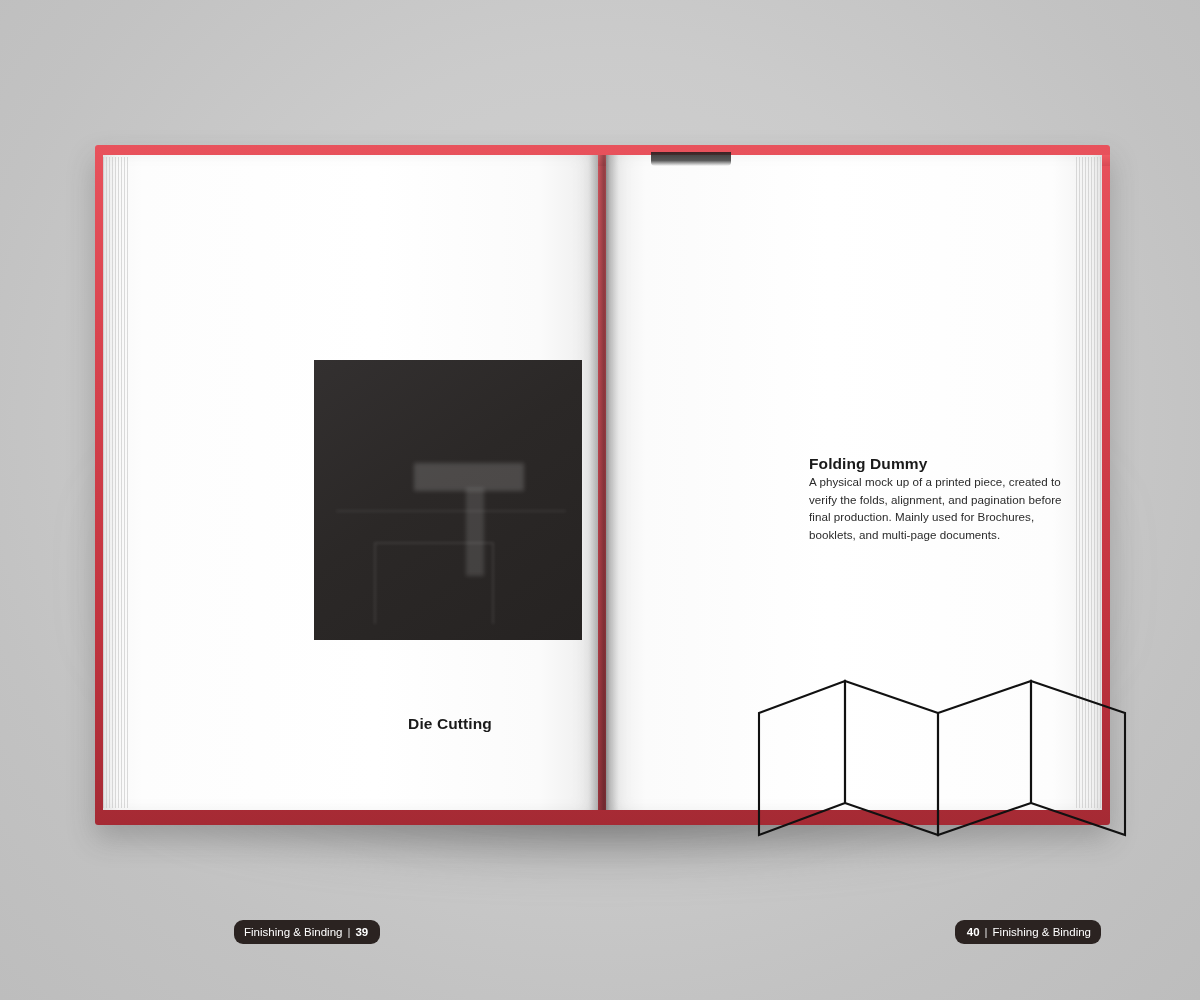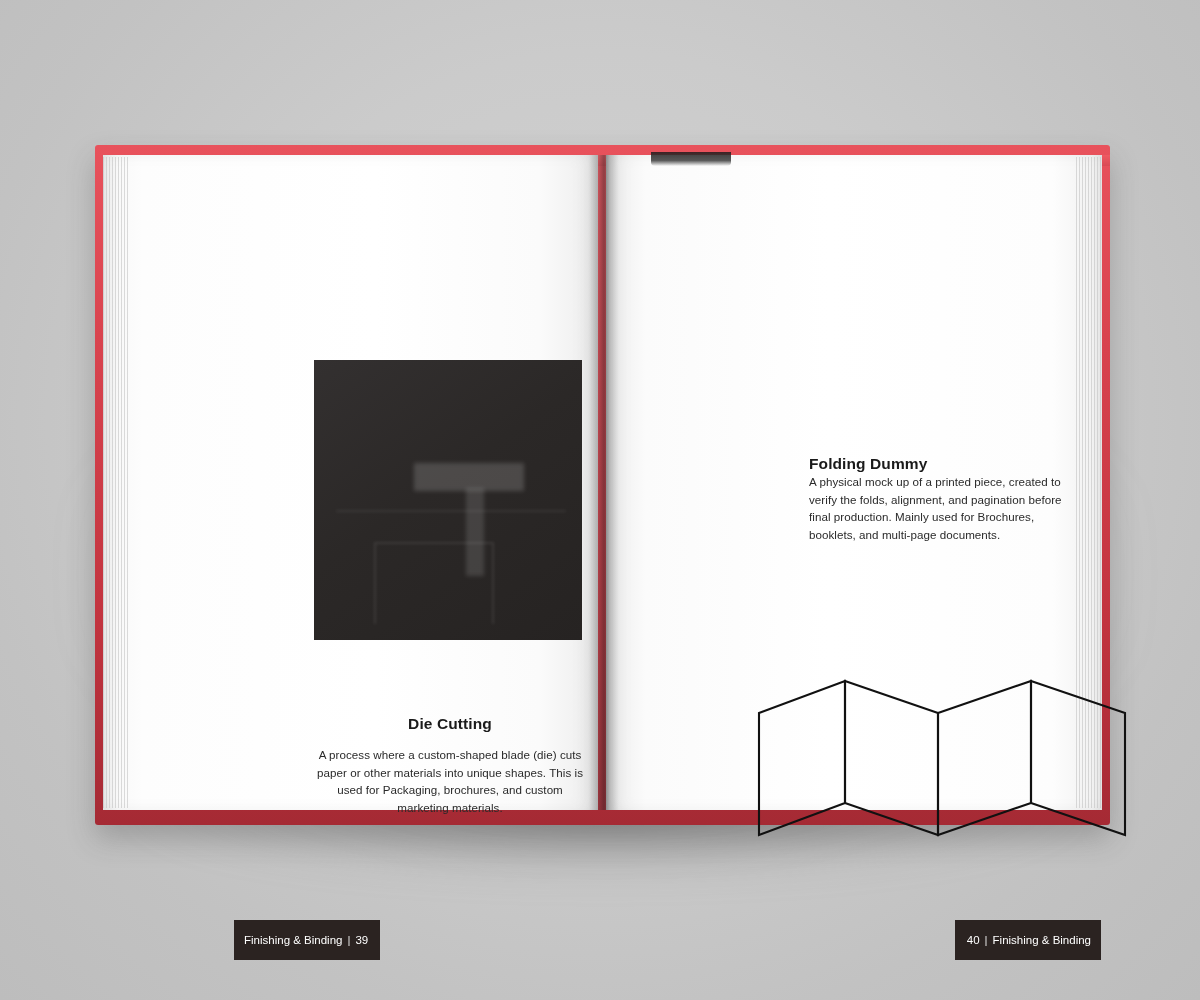--- a/index.html
+++ b/index.html
@@ -232,43 +232,44 @@
     position: absolute;
     left: 650px;
     top: 530px;
     width: 385px;
     height: 170px;
   }
 
   
   .footer-bar {
     position: absolute;
-    height: 40px;
+    height: 24px;
     background: #2b2321;
     color: #ffffff;
     font-size: 11.5px;
     display: flex;
     align-items: center;
     white-space: nowrap;
+    border-radius: 9px;
   }
   .footer-left {
     left: 131px;
     top: 765px;
     padding: 0 12px 0 10px;
   }
   .footer-right {
     right: 1px;
     top: 765px;
     padding: 0 10px 0 12px;
   }
   .footer-bar .sep {
     margin: 0 5px;
     opacity: 0.85;
   }
-  .footer-bar .pagenum { font-weight: normal; }
+  .footer-bar .pagenum { font-weight: bold; }
 </style>
 </head>
 <body>
 
 <div id="stage">
 
   <div class="book">
 
     <div class="book-shadow-2"></div>
     <div class="book-shadow"></div>
@@ -286,21 +287,20 @@
 
           <div class="photo">
             <div class="shape-a"></div>
             <div class="shape-b"></div>
             <div class="shape-c"></div>
             <div class="shape-d"></div>
           </div>
 
           <div class="left-text">
             <div class="heading">Die Cutting</div>
-            <div class="body-copy">A process where a custom-shaped blade (die) cuts paper or other materials into unique shapes. This is used for Packaging, brochures, and custom marketing materials.</div>
           </div>
 
           <div class="footer-bar footer-left">
             <span>Finishing &amp; Binding</span>
             <span class="sep">|</span>
             <span class="pagenum">39</span>
           </div>
 
         </div>
       </div>

